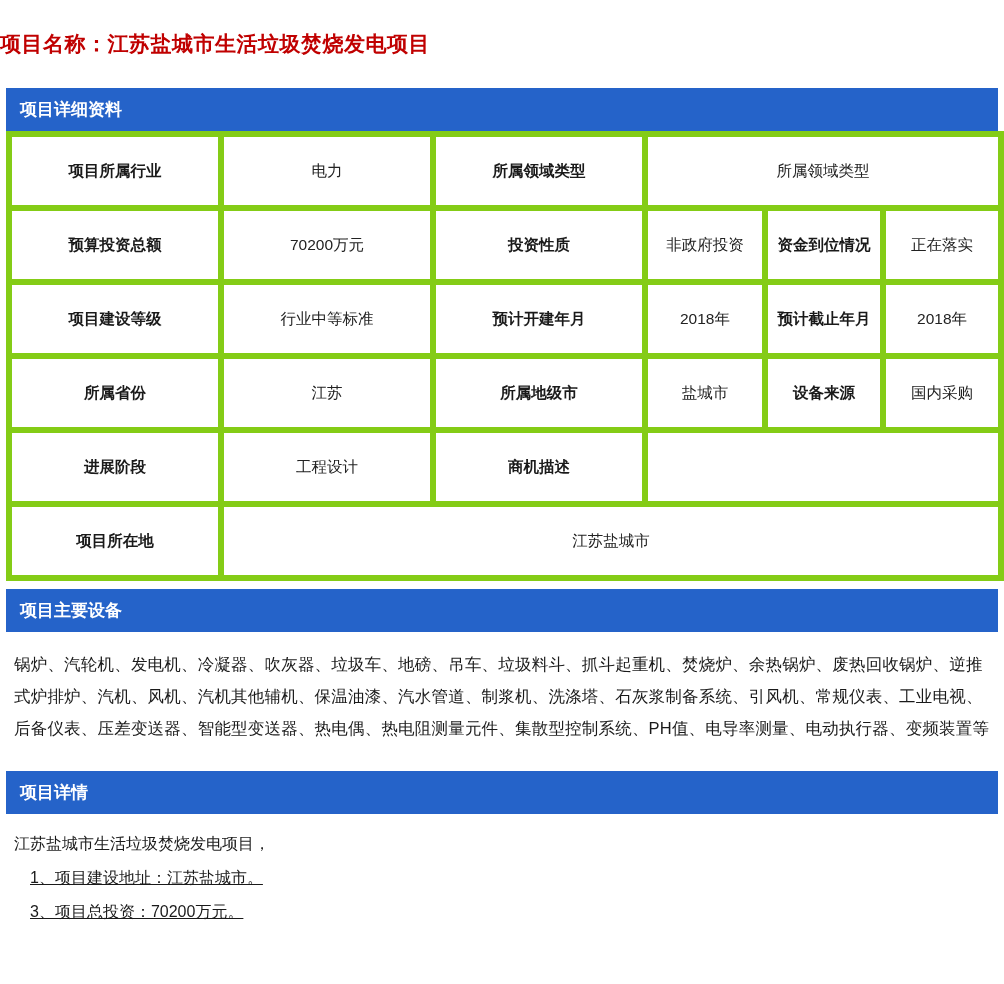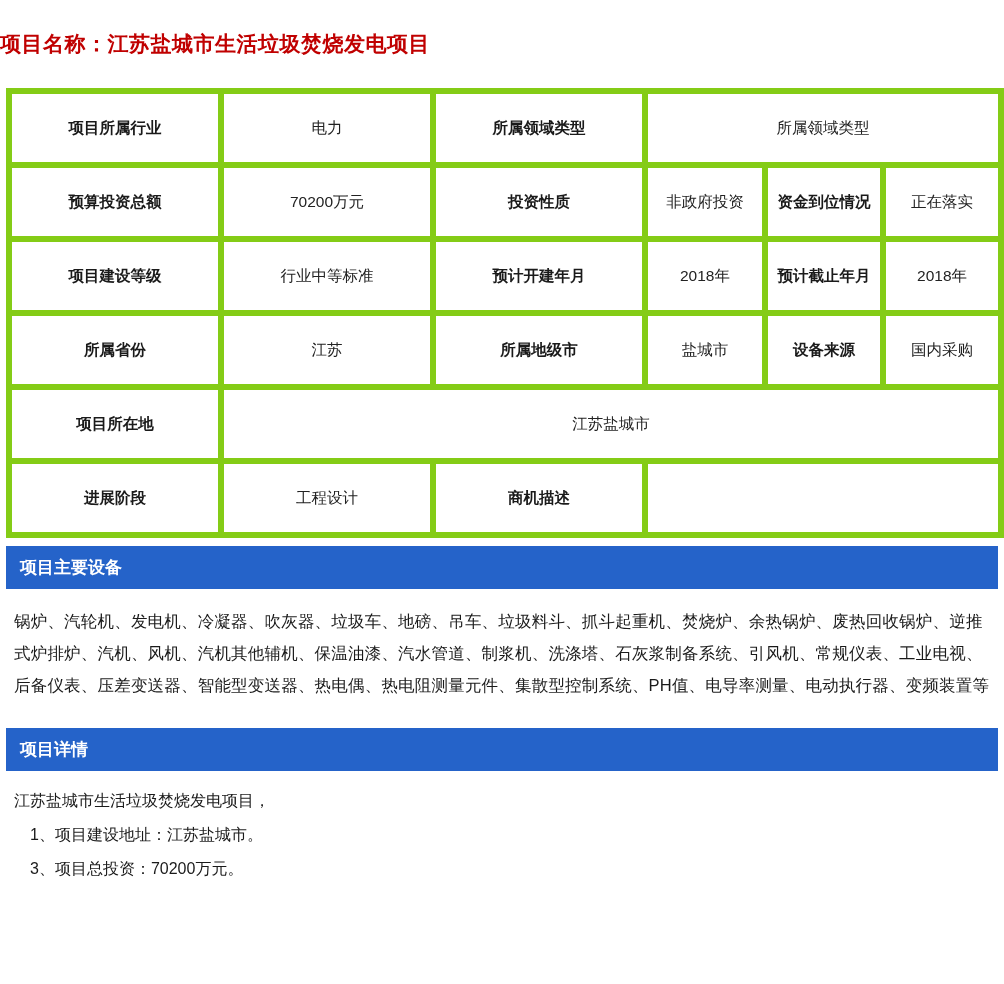--- a/index.html
+++ b/index.html
@@ -103,34 +103,36 @@
     padding: 14px 8px 10px 8px;
     font-size: 16px;
     line-height: 2.0;
     color: #1a1a1a;
   }
   .detail-body p {
     margin: 0 0 2px 0;
   }
   .detail-body p.indent {
     text-indent: 1em;
+    text-decoration: underline;
   }
   .spacer-8 { height: 8px; }
 </style>
 </head>
 <body>
 
 <div class="page">
 
   <div class="title-bar">
     <div class="title-text">
       <span class="title-label">项目名称：</span><span class="title-value">江苏盐城市生活垃圾焚烧发电项目</span>
     </div>
   </div>
 
+  <div class="section-bar">项目详细资料</div>
 
   <div class="detail-wrap">
     <table class="detail">
       <colgroup>
         <col style="width:212px">
         <col style="width:212px">
         <col style="width:212px">
         <col style="width:120px">
         <col style="width:118px">
         <col style="width:118px">
@@ -160,28 +162,28 @@
         </tr>
         <tr>
           <td class="lbl">所属省份</td>
           <td class="val">江苏</td>
           <td class="lbl">所属地级市</td>
           <td class="val">盐城市</td>
           <td class="lbl">设备来源</td>
           <td class="val">国内采购</td>
         </tr>
         <tr>
-          <td class="lbl">项目所在地</td>
-          <td class="val val-left" colspan="5">江苏盐城市</td>
-        </tr>
-        <tr>
           <td class="lbl">进展阶段</td>
           <td class="val">工程设计</td>
           <td class="lbl">商机描述</td>
           <td class="val" colspan="3"></td>
+        </tr>
+        <tr>
+          <td class="lbl">项目所在地</td>
+          <td class="val val-left" colspan="5">江苏盐城市</td>
         </tr>
       </tbody>
     </table>
   </div>
 
   <div class="spacer-8"></div>
 
   <div class="section-bar">项目主要设备</div>
   <div class="equip-body">锅炉、汽轮机、发电机、冷凝器、吹灰器、垃圾车、地磅、吊车、垃圾料斗、抓斗起重机、焚烧炉、余热锅炉、废热回收锅炉、逆推式炉排炉、汽机、风机、汽机其他辅机、保温油漆、汽水管道、制浆机、洗涤塔、石灰浆制备系统、引风机、常规仪表、工业电视、后备仪表、压差变送器、智能型变送器、热电偶、热电阻测量元件、集散型控制系统、PH值、电导率测量、电动执行器、变频装置等</div>
 

